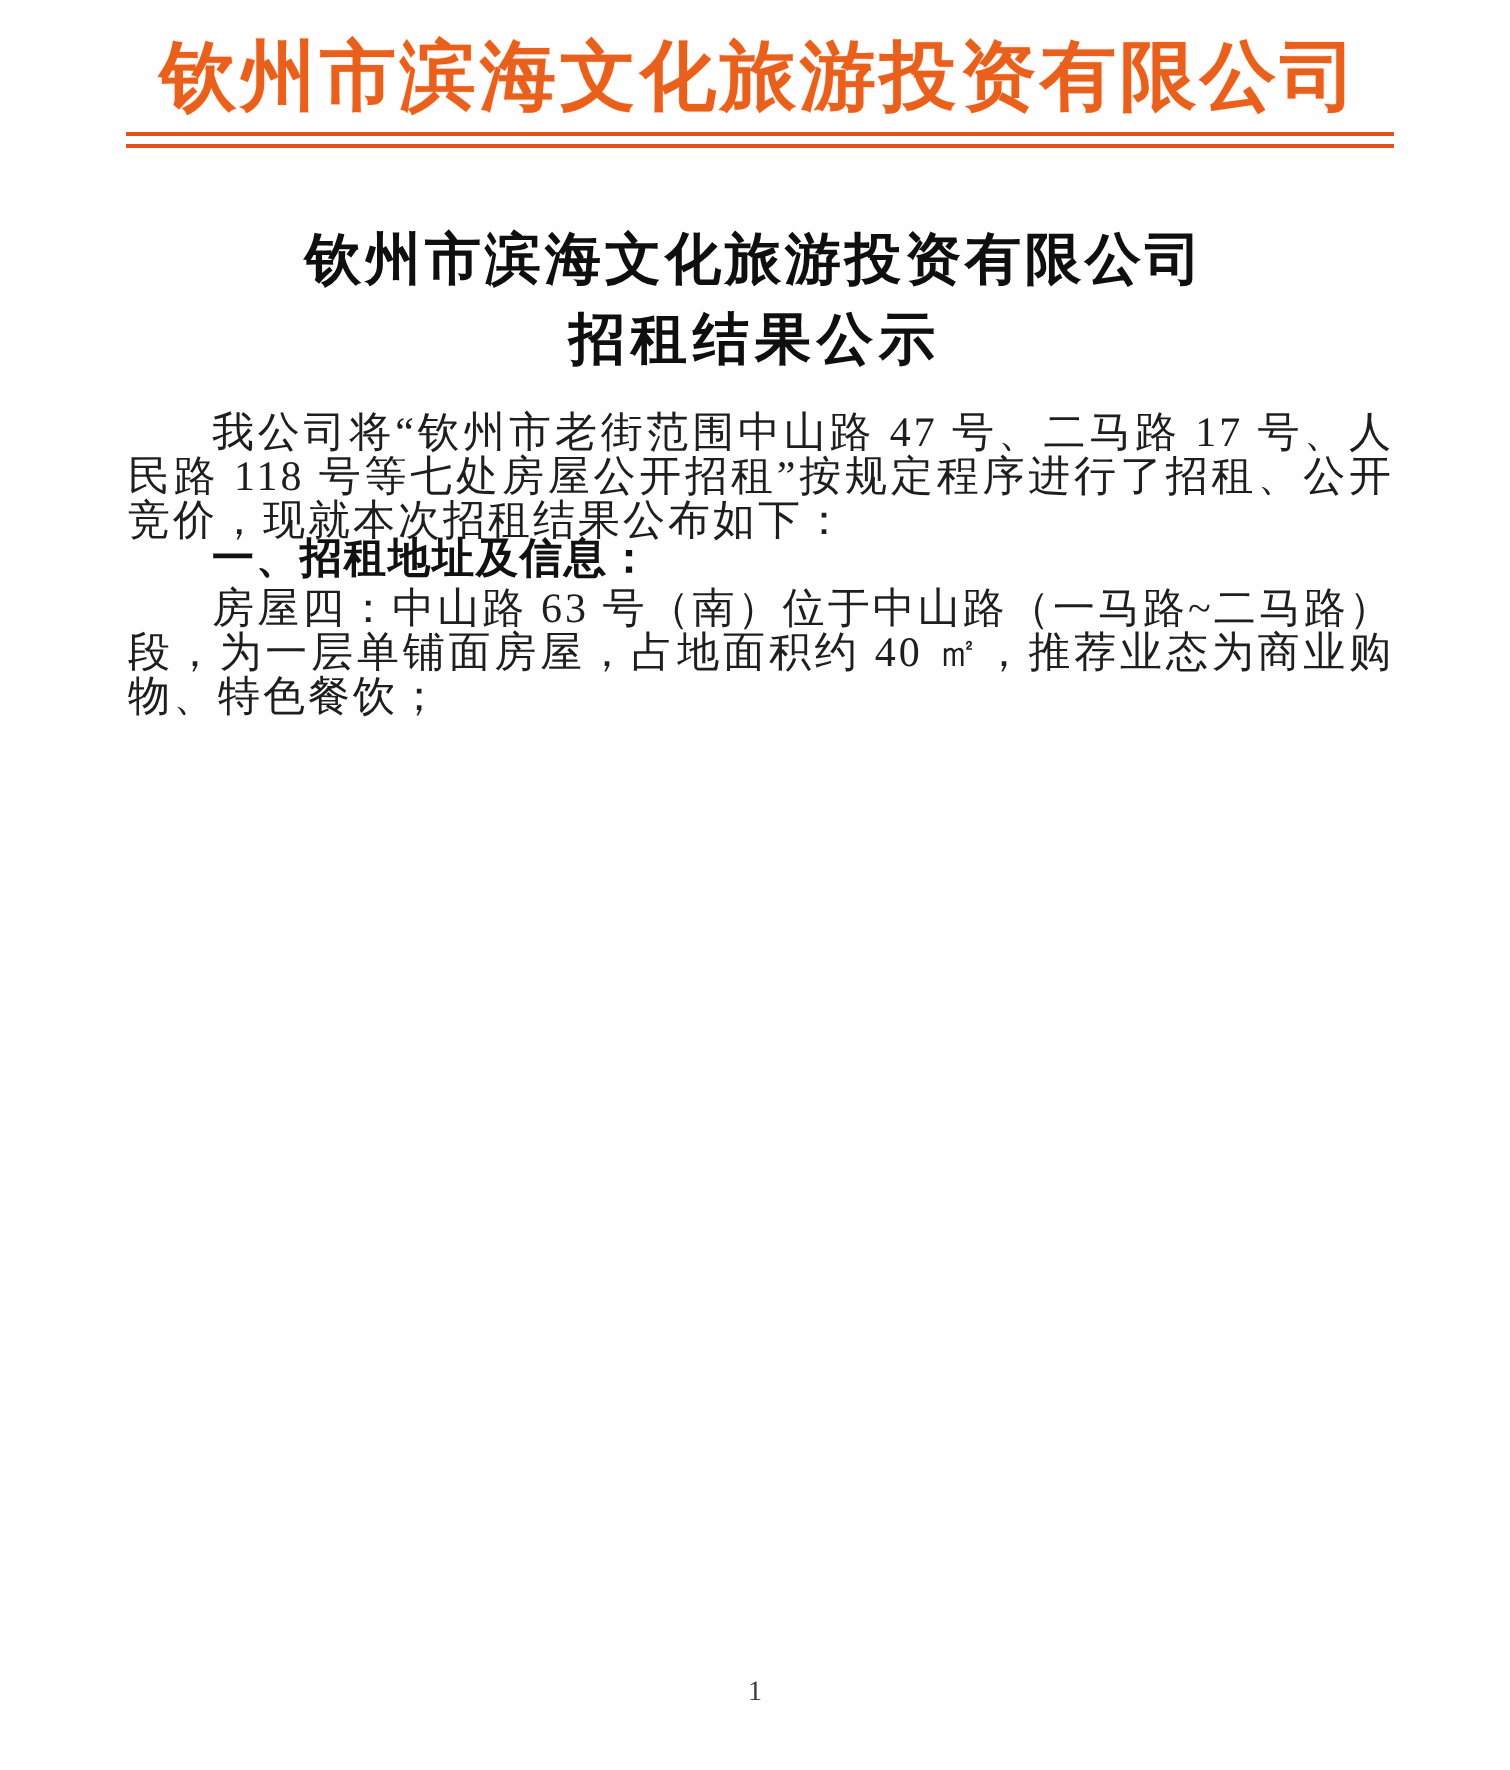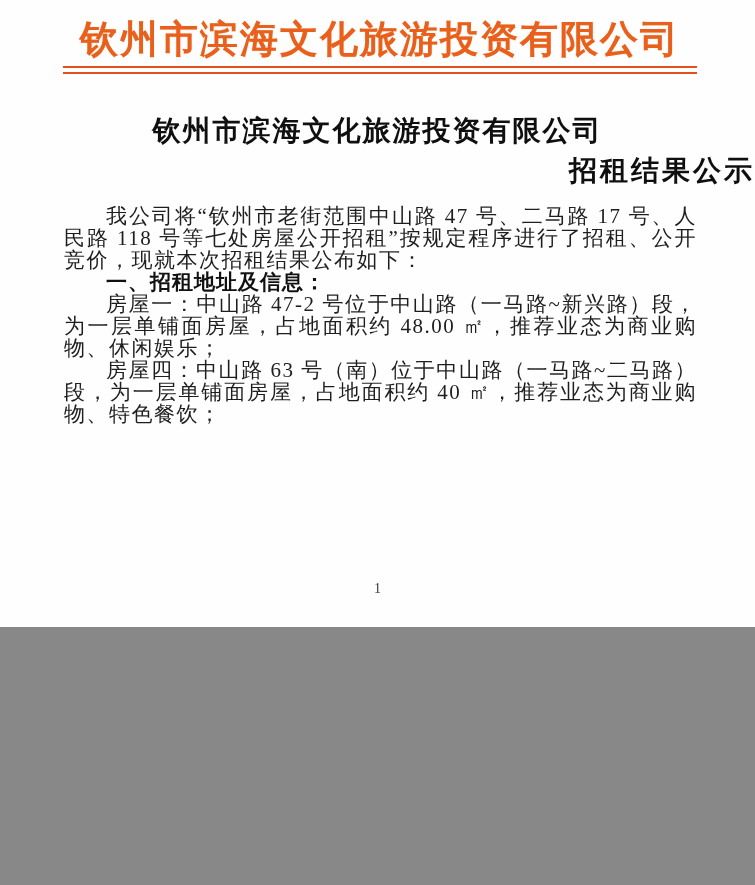--- a/index.html
+++ b/index.html
@@ -1,19 +1,19 @@
 <!DOCTYPE html>
 <html lang="zh"><head>
 <meta charset="utf-8">
 <style>
   html, body { margin: 0; padding: 0; background: #888; }
   .page {
     position: relative;
     width: 755px;
-    height: 627px;
+    height: 885px;
     margin: 0 auto;
     background: #fefefe;
     font-family: "Liberation Serif", serif;
     color: #1c1c1c;
     overflow: hidden;
   }
   
   .letterhead {
     position: absolute;
     top: 16px;
@@ -45,40 +45,39 @@
   }
   .doc-title-line1 {
     font-size: 28px;
     letter-spacing: 2px;
     line-height: 40px;
   }
   .doc-title-line2 {
     font-size: 28px;
     letter-spacing: 3px;
     line-height: 40px;
-    text-align: right;
   }
   
   .doc-body {
     position: absolute;
     top: 205px;
     left: 64px;
     width: 633px;
     font-size: 21px;
     line-height: 22px;
     letter-spacing: 1.5px;
     text-align: justify;
     color: #1e1e1e;
   }
   .doc-body p {
     margin: 0;
     text-indent: 2em;
   }
   .section-heading {
-    font-family: Liberation Sans, sans-serif;
+    font-family: Liberation Mono, monospace;
     font-weight: bold;
     letter-spacing: 1px;
     color: #111;
   }
   
   .page-number {
     position: absolute;
     left: 0;
     bottom: 30px;
     width: 100%;
@@ -102,19 +101,18 @@
   </div>
 
   <div class="doc-title">
     <div class="doc-title-line1">钦州市滨海文化旅游投资有限公司</div>
     <div class="doc-title-line2">招租结果公示</div>
   </div>
 
   <div class="doc-body">
     <p>我公司将“钦州市老街范围中山路 47 号、二马路 17 号、人民路 118 号等七处房屋公开招租”按规定程序进行了招租、公开竞价，现就本次招租结果公布如下：</p>
     <p class="section-heading">一、招租地址及信息：</p>
-    <p>房屋一：中山路 47-2 号位于中山路（一马路~新兴路）段，为一层单铺面房屋，占地面积约 48.00 ㎡，推荐业态为商业购物、休闲娱乐；</p>
     <p>房屋四：中山路 63 号（南）位于中山路（一马路~二马路）段，为一层单铺面房屋，占地面积约 40 ㎡，推荐业态为商业购物、特色餐饮；</p>
   </div>
 
   <div class="page-number">1</div>
 
 </div>
 
 </body></html>

